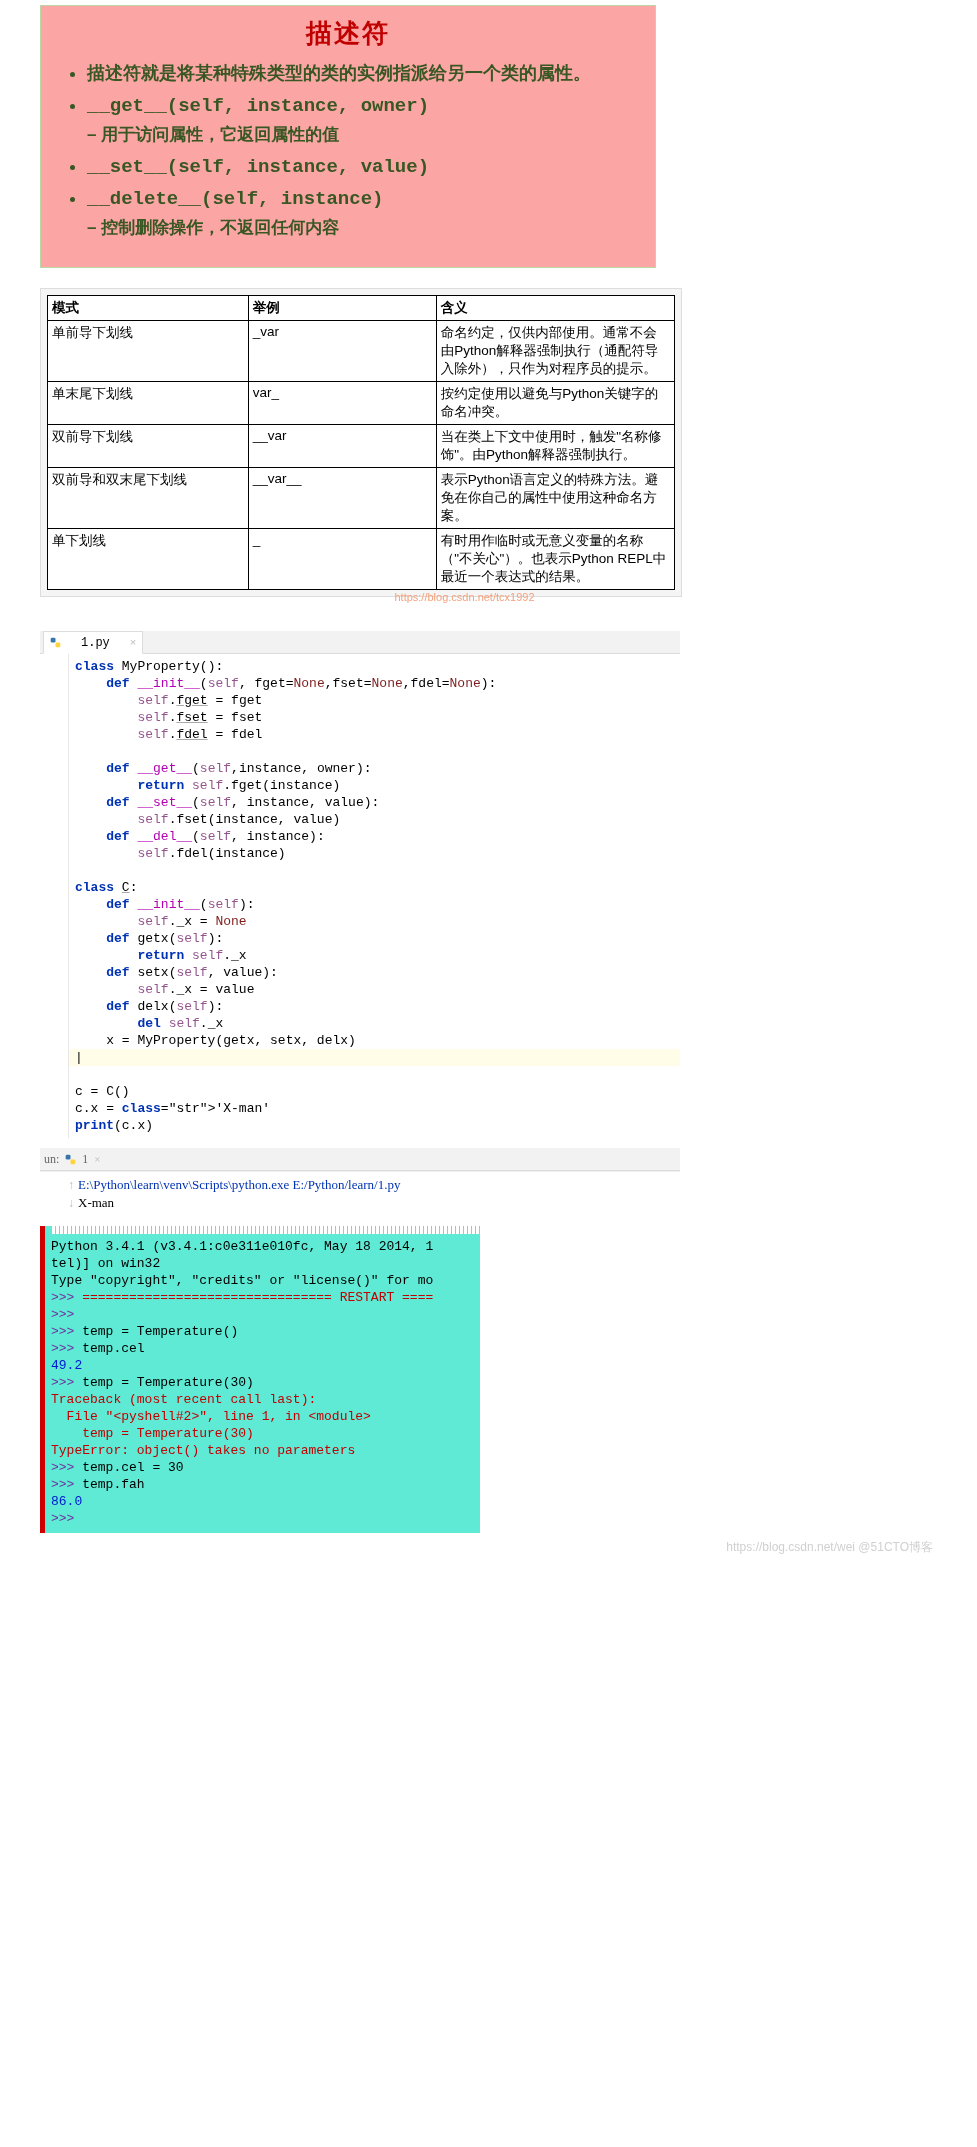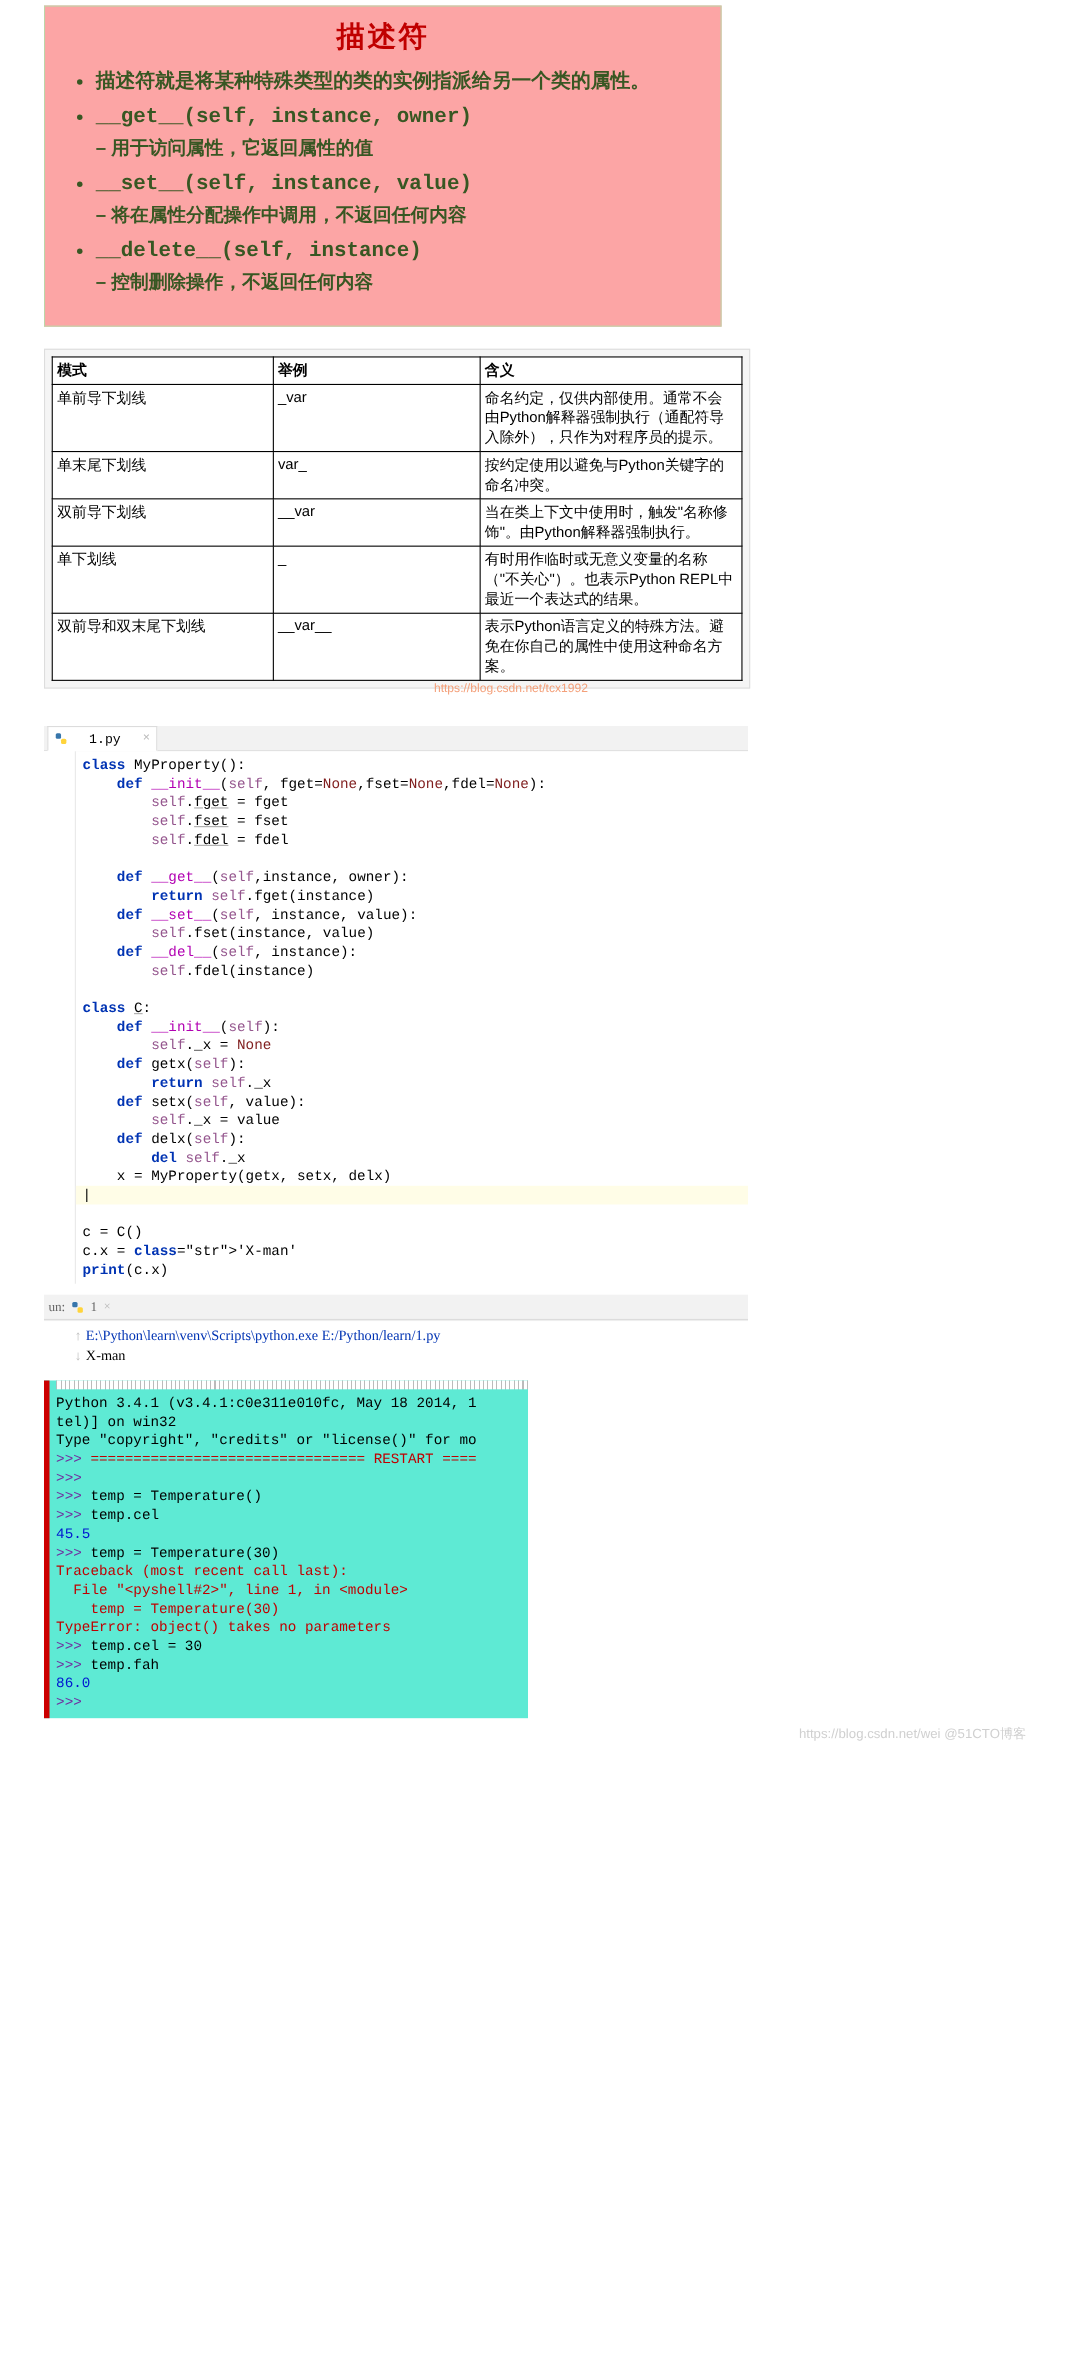--- a/index.html
+++ b/index.html
@@ -184,21 +184,20 @@
 <div class="slide">
   <div class="slide-title">描述符</div>
   <ul>
     <li>描述符就是将某种特殊类型的类的实例指派给另一个类的属性。</li>
     <li>
       <span class="mono">__get__(self, instance, owner)</span>
       <span class="sub">用于访问属性，它返回属性的值</span>
     </li>
     <li>
       <span class="mono">__set__(self, instance, value)</span>
-      <span class="sub">将在属性分配操作中调用，不返回任何内容</span>
     </li>
     <li>
       <span class="mono">__delete__(self, instance)</span>
       <span class="sub">控制删除操作，不返回任何内容</span>
     </li>
   </ul>
 </div>
 
 <div class="tbl-wrap">
   <table class="modes">
@@ -224,28 +223,28 @@
           <td>单末尾下划线</td>
           <td>var_</td>
           <td>按约定使用以避免与Python关键字的命名冲突。</td>
         </tr>
         <tr>
           <td>双前导下划线</td>
           <td>__var</td>
           <td>当在类上下文中使用时，触发"名称修饰"。由Python解释器强制执行。</td>
         </tr>
         <tr>
+          <td>双前导和双末尾下划线</td>
+          <td>__var__</td>
+          <td>表示Python语言定义的特殊方法。避免在你自己的属性中使用这种命名方案。</td>
+        </tr>
+        <tr>
           <td>单下划线</td>
           <td>_</td>
           <td>有时用作临时或无意义变量的名称（"不关心"）。也表示Python REPL中最近一个表达式的结果。</td>
-        </tr>
-        <tr>
-          <td>双前导和双末尾下划线</td>
-          <td>__var__</td>
-          <td>表示Python语言定义的特殊方法。避免在你自己的属性中使用这种命名方案。</td>
         </tr>
       </tbody>
   </table>
 </div>
 <div class="watermark1">https://blog.csdn.net/tcx1992</div>
 
 <div class="ide">
   <div class="tabbar">
     <div class="tab">
       <span class="py-ico">
@@ -308,21 +307,21 @@
 
 <div class="repl-wrap">
   <div class="repl-dots"></div>
   <div class="repl" id="repl-body">Python 3.4.1 (v3.4.1:c0e311e010fc, May 18 2014, 1
 tel)] on win32
 Type "copyright", "credits" or "license()" for mo
 <span class="purple">&gt;&gt;&gt; </span><span class="red">================================ RESTART ====</span>
 <span class="purple">&gt;&gt;&gt; </span>
 <span class="purple">&gt;&gt;&gt; </span>temp = Temperature()
 <span class="purple">&gt;&gt;&gt; </span>temp.cel
-<span class="blue">45.5</span>
+<span class="blue">49.2</span>
 <span class="purple">&gt;&gt;&gt; </span>temp = Temperature(30)
 <span class="red">Traceback (most recent call last):</span>
 <span class="red">  File "&lt;pyshell#2&gt;", line 1, in &lt;module&gt;</span>
 <span class="red">    temp = Temperature(30)</span>
 <span class="red">TypeError: object() takes no parameters</span>
 <span class="purple">&gt;&gt;&gt; </span>temp.cel = 30
 <span class="purple">&gt;&gt;&gt; </span>temp.fah
 <span class="blue">86.0</span>
 <span class="purple">&gt;&gt;&gt; </span></div>
 </div>

